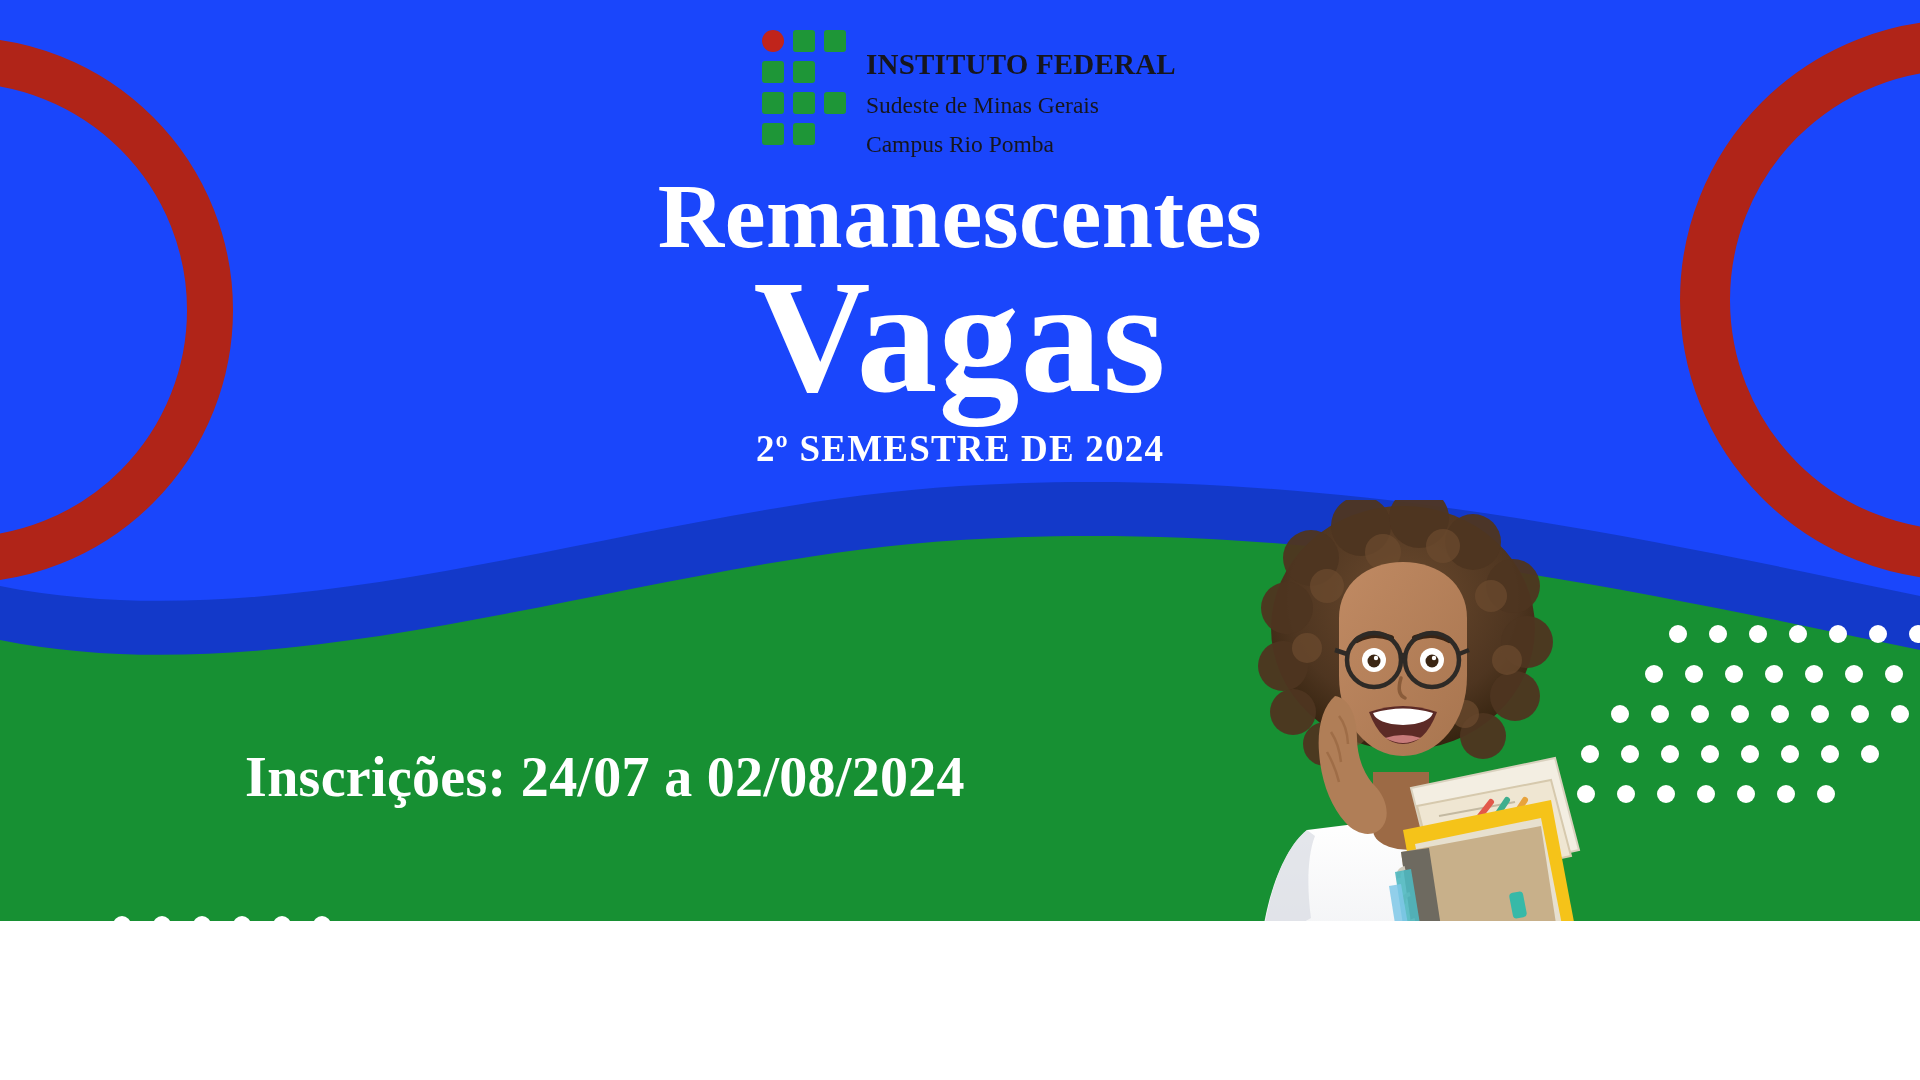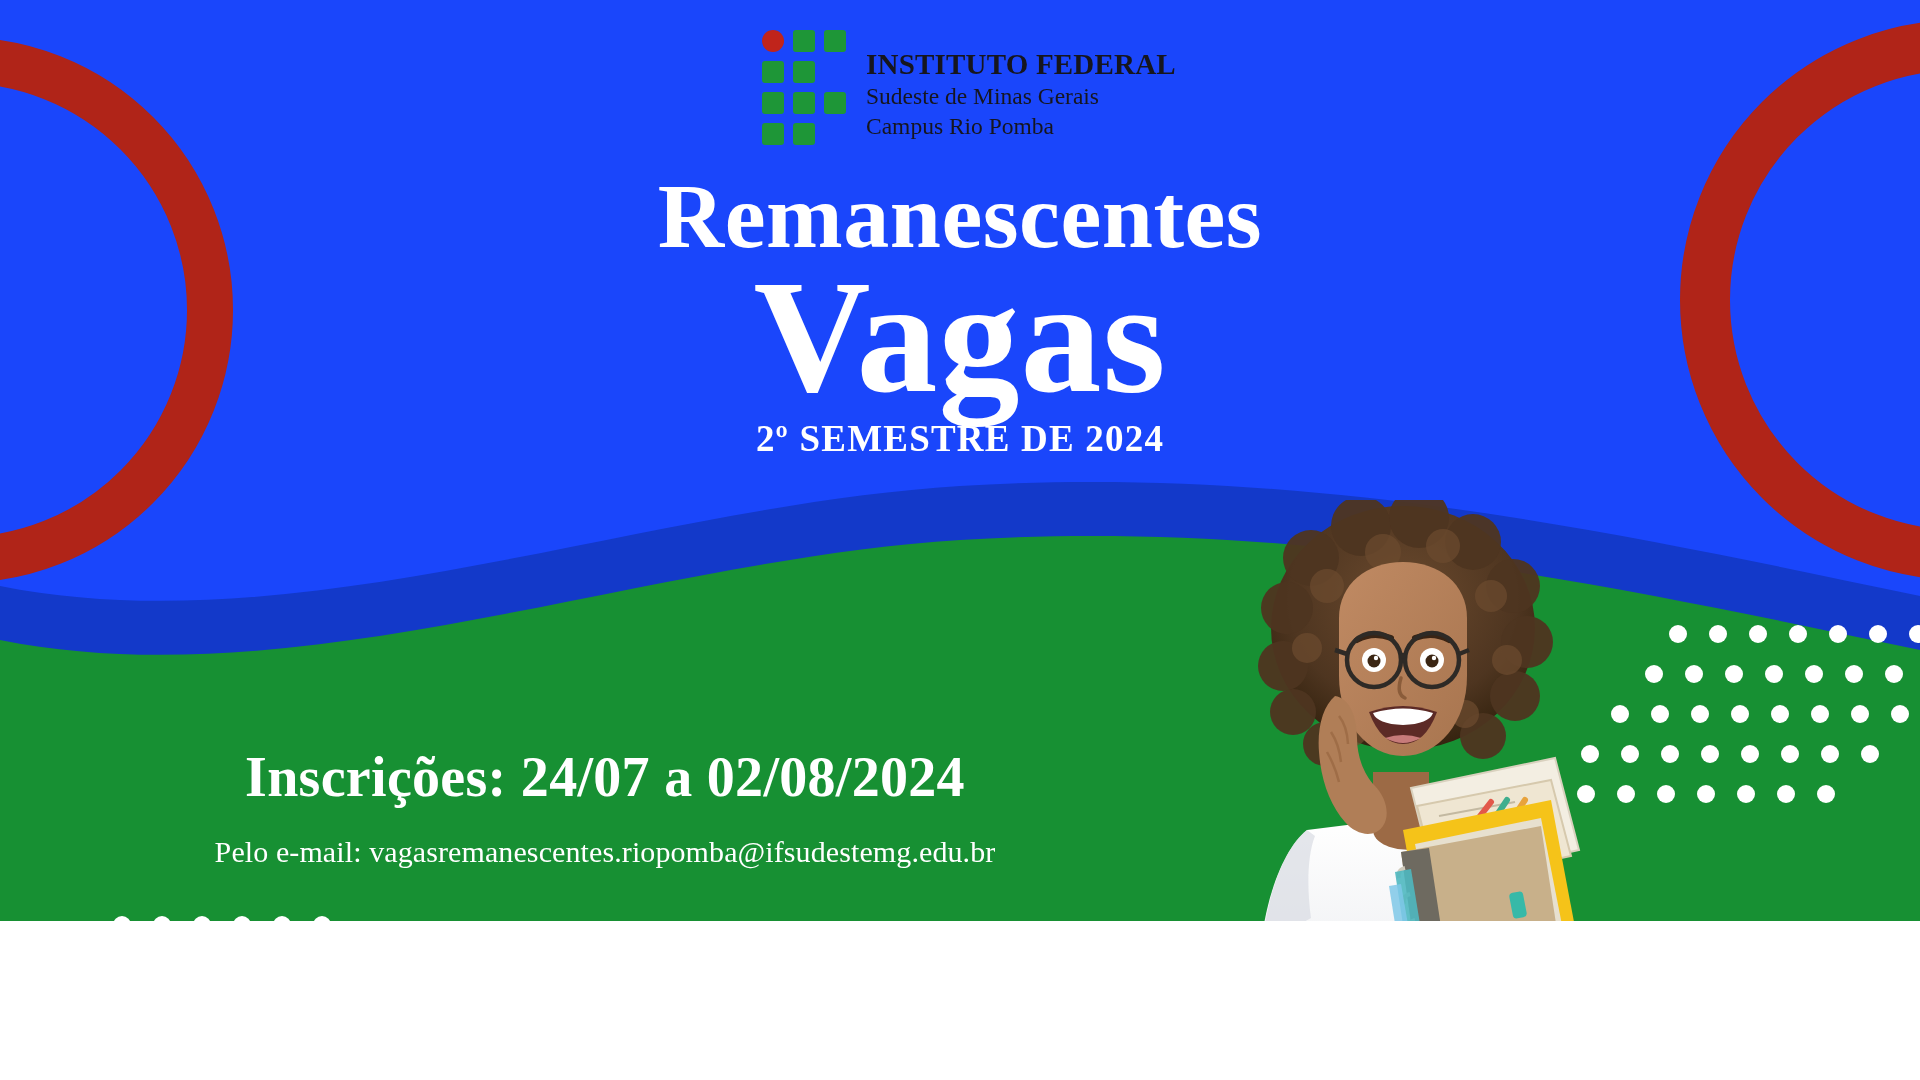--- a/index.html
+++ b/index.html
@@ -58,21 +58,21 @@
     font-weight: bold;
     letter-spacing: 0.2px;
     white-space: nowrap;
     display: block;
   }
   .logo-l2, .logo-l3 {
     font-size: 23.5px;
     font-weight: normal;
     white-space: nowrap;
     display: block;
-    margin-top: 6px;
+    margin-top: 15px;
   }
 
   
   #headline {
     position: absolute;
     left: 0;
     top: 178px;
     width: 1920px;
     text-align: center;
     z-index: 20;
@@ -93,21 +93,21 @@
     line-height: 1.0;
     letter-spacing: 0.5px;
     margin-top: -8px;
     text-align: center;
   }
   #title-semester {
     display: block;
     font-size: 37px;
     font-weight: bold;
     letter-spacing: 1.2px;
-    margin-top: 4px;
+    margin-top: 14px;
     text-align: center;
   }
 
   
   #lower-text {
     position: absolute;
     left: 0;
     top: 745px;
     width: 1210px;
     text-align: center;
@@ -413,16 +413,15 @@
                C272,506 274,488 264,476 C252,462 238,448 228,432 Z" fill="#C08A63"></path>
       <g stroke="#96653F" stroke-width="2.5" fill="none" opacity="0.6">
         <path d="M214,452 Q232,458 244,474"></path>
         <path d="M210,472 Q228,478 240,492"></path>
       </g>
     </g>
   </svg>
 
   <div id="lower-text">
     <span id="dates-line">Inscrições: 24/07 a 02/08/2024</span>
-    <span id="email-line">Pelo e-mail: vagasremanescentes.riopomba@ifsudestemg.edu.br</span>
   </div>
 
 </div>
 
 </body></html>

